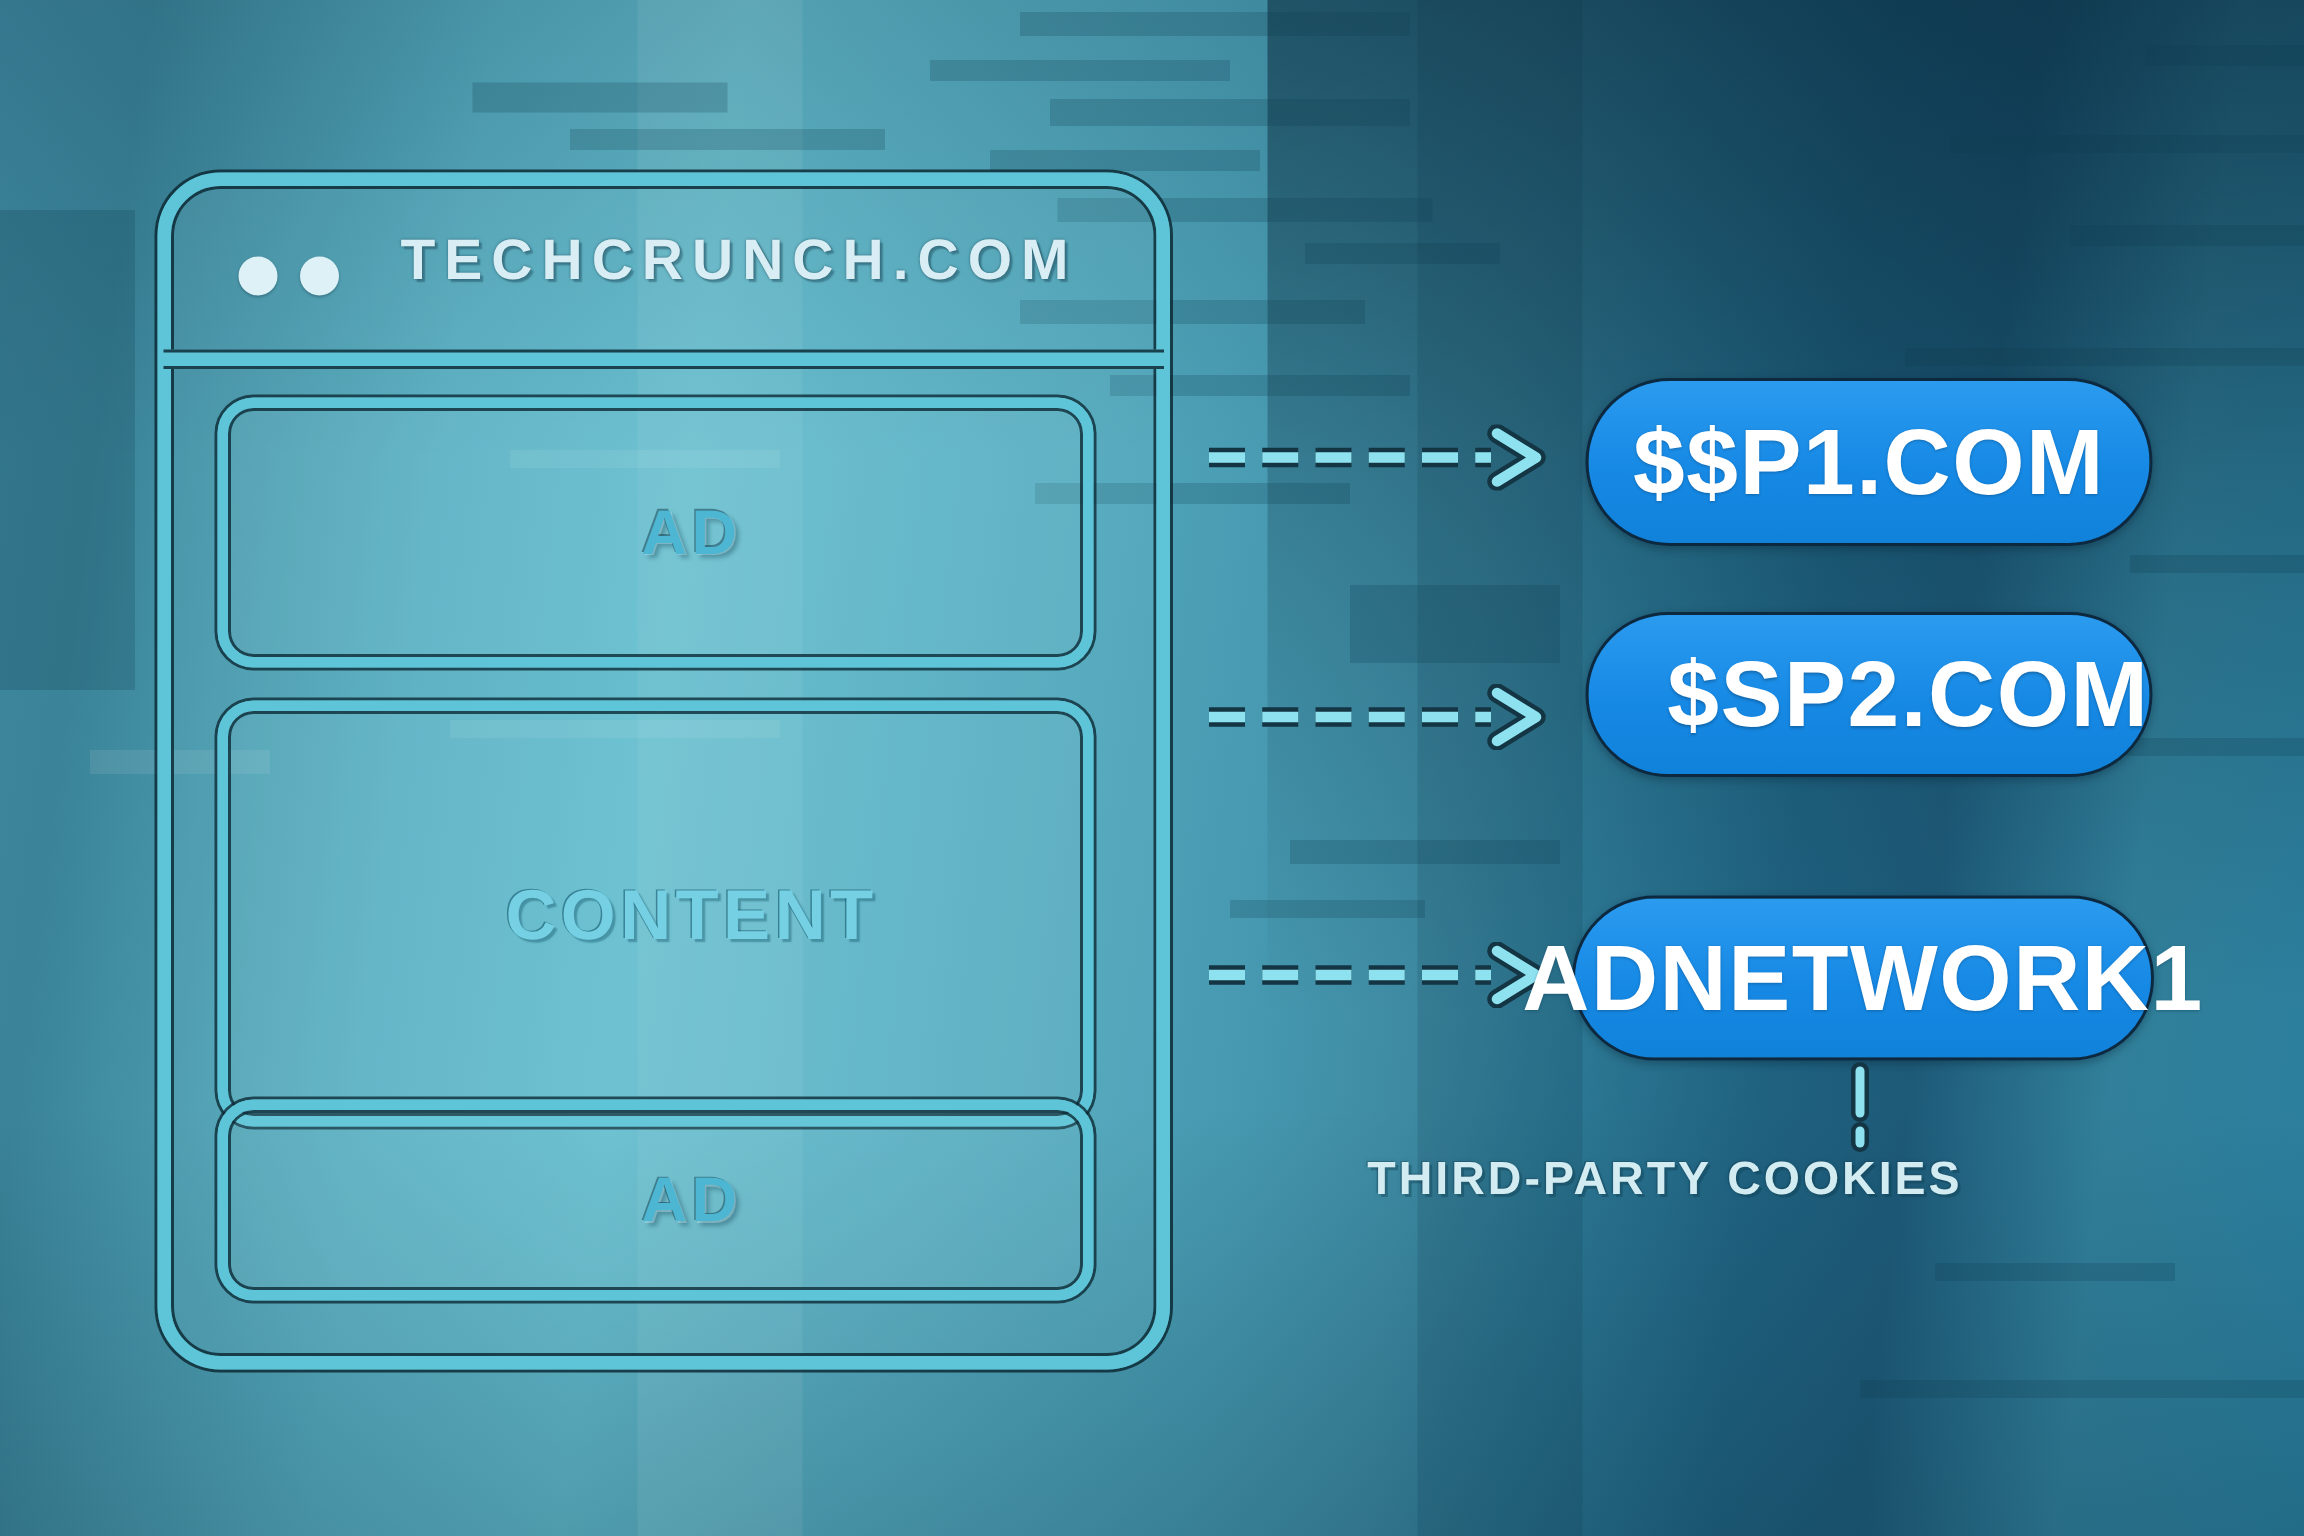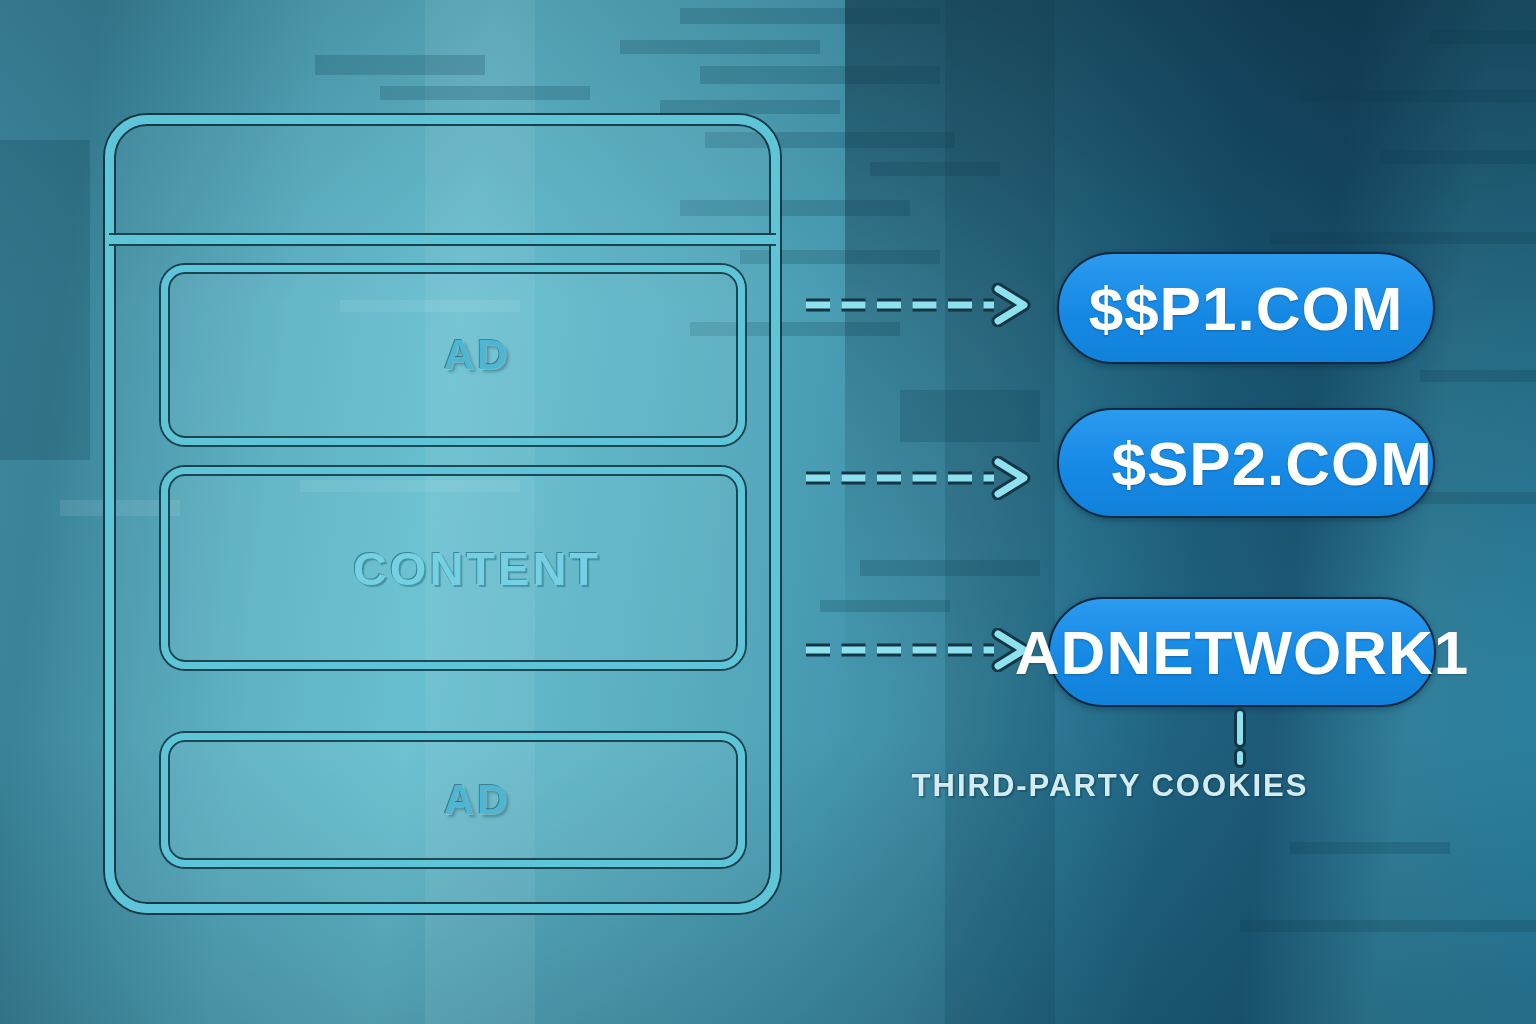--- a/index.html
+++ b/index.html
@@ -42,26 +42,26 @@
     box-shadow:0 0 0 2px rgba(13,43,54,0.85), inset 0 0 0 2px rgba(13,43,54,0.85);}
   .win-header{position:absolute;left:0;top:0;right:0;height:118px;display:flex;align-items:center;}
   .win-divider{position:absolute;left:4px;right:4px;top:118px;height:9px;background:#5ec4d7;
     border-top:2px solid rgba(13,43,54,0.85);border-bottom:2px solid rgba(13,43,54,0.85);}
   .dot{position:absolute;width:26px;height:26px;border-radius:50%;background:#ddf1f6;top:56px;
     box-shadow:0 1px 2px rgba(10,40,52,0.35);}
   .dot1{left:54px;} .dot2{left:95px;}
   .win-title{position:absolute;left:162px;top:0;height:118px;display:flex;align-items:center;
     color:#d8eef4;font-size:38px;letter-spacing:6px;
     text-shadow:0 0 2px rgba(12,50,65,0.55), 2px 2px 1px rgba(12,50,65,0.35);}
-  .section{position:absolute;left:56px;width:584px;border-radius:24px;
+  .section{position:absolute;left:40px;width:584px;border-radius:24px;
     border:7px solid #5ec4d7;background:rgba(160,222,232,0.12);
     box-shadow:0 0 0 2px rgba(13,43,54,0.8), inset 0 0 0 2px rgba(13,43,54,0.8);
     display:flex;align-items:center;justify-content:center;box-sizing:border-box;padding-left:48px;}
   .sec-ad1{top:150px;height:180px;}
-  .sec-content{top:352px;height:202px;}
+  .sec-content{top:352px;height:284px;}
   .sec-ad2{top:618px;height:134px;}
   .ad-label{color:#4db6d2;font-size:42px;letter-spacing:3px;
     text-shadow:-1px -1px 0 rgba(14,60,76,0.5), 1px 1px 0 rgba(230,250,255,0.3), 3px 3px 3px rgba(14,60,76,0.35);}
   .content-label{color:#76d0e4;font-size:47px;letter-spacing:3px;
     text-shadow:-1px -1px 0 rgba(13,80,100,0.55), 2px 2px 1px rgba(13,80,100,0.4);}
 
   
   .arrow{position:absolute;left:800px;width:232px;height:44px;z-index:3;}
   .arrow1{top:283px;} .arrow2{top:456px;} .arrow3{top:628px;}
   .vconn{position:absolute;left:1228px;top:708px;width:24px;height:64px;z-index:3;}
@@ -112,20 +112,25 @@
   <div class="g gd" style="left:1270px;top:232px;width:266px;height:12px;"></div>
   <div class="g gd" style="left:1420px;top:370px;width:116px;height:12px;"></div>
   <div class="g gd" style="left:1330px;top:492px;width:206px;height:12px;"></div>
   <div class="g gd" style="left:1290px;top:842px;width:160px;height:12px;"></div>
   <div class="g gd" style="left:1240px;top:920px;width:296px;height:12px;"></div>
   <div class="g gd" style="left:0px;top:140px;width:90px;height:320px;"></div>
   <div class="g gl" style="left:60px;top:500px;width:120px;height:16px;"></div>
 
   <div class="window">
     <div class="frame"></div>
+    <div class="win-header">
+      <span class="dot dot1"></span>
+      <span class="dot dot2"></span>
+      <span class="win-title">TECHCRUNCH.COM</span>
+    </div>
     <div class="win-divider"></div>
 
     <div class="section sec-ad1">
       <span class="ad-label">AD</span>
     </div>
     <div class="section sec-content">
       <span class="content-label">CONTENT</span>
     </div>
     <div class="section sec-ad2">
       <span class="ad-label">AD</span>

